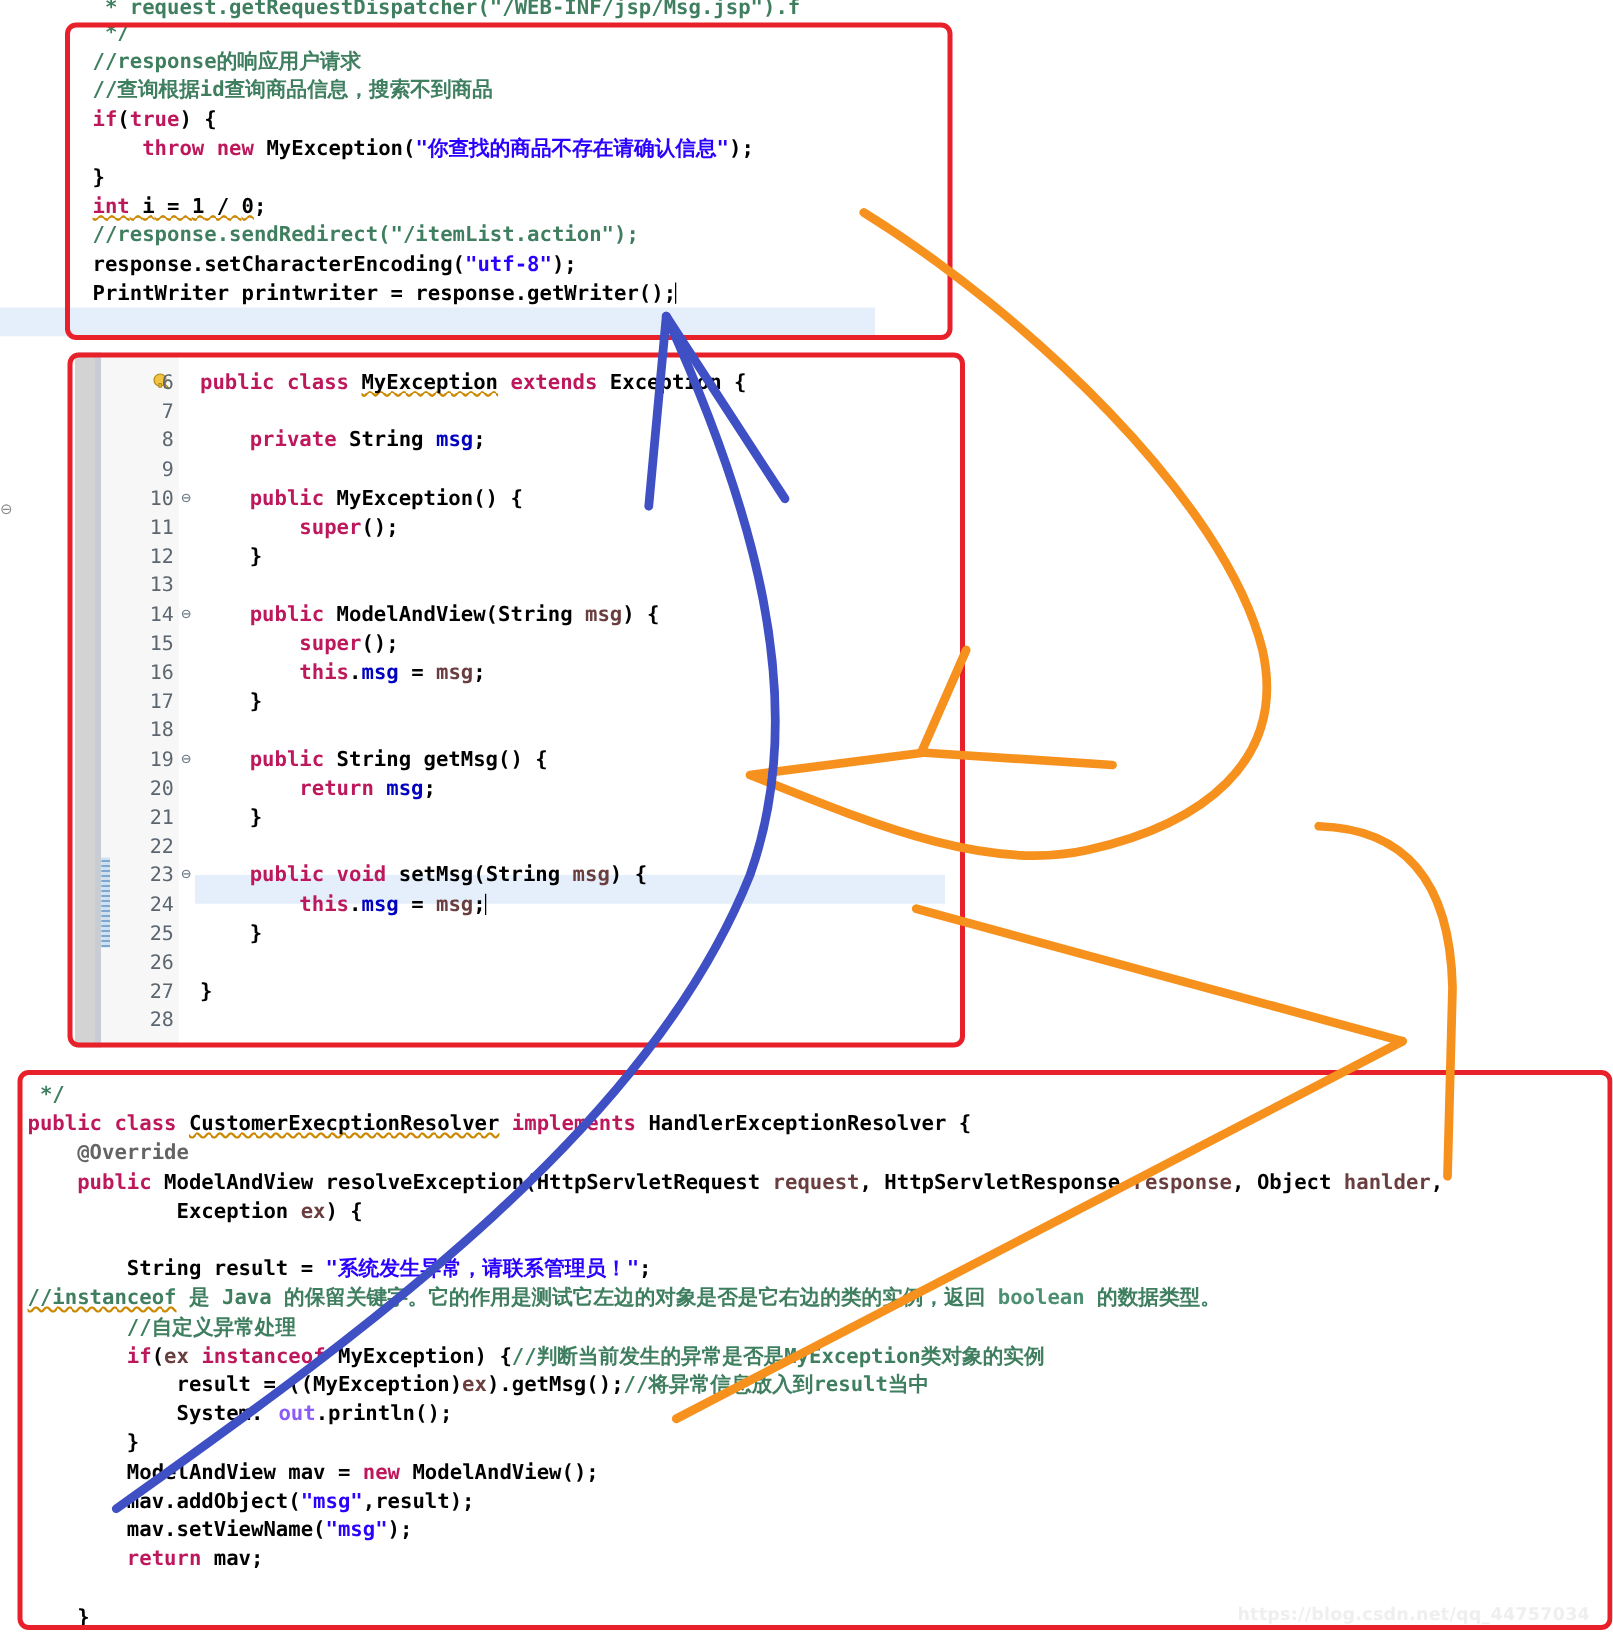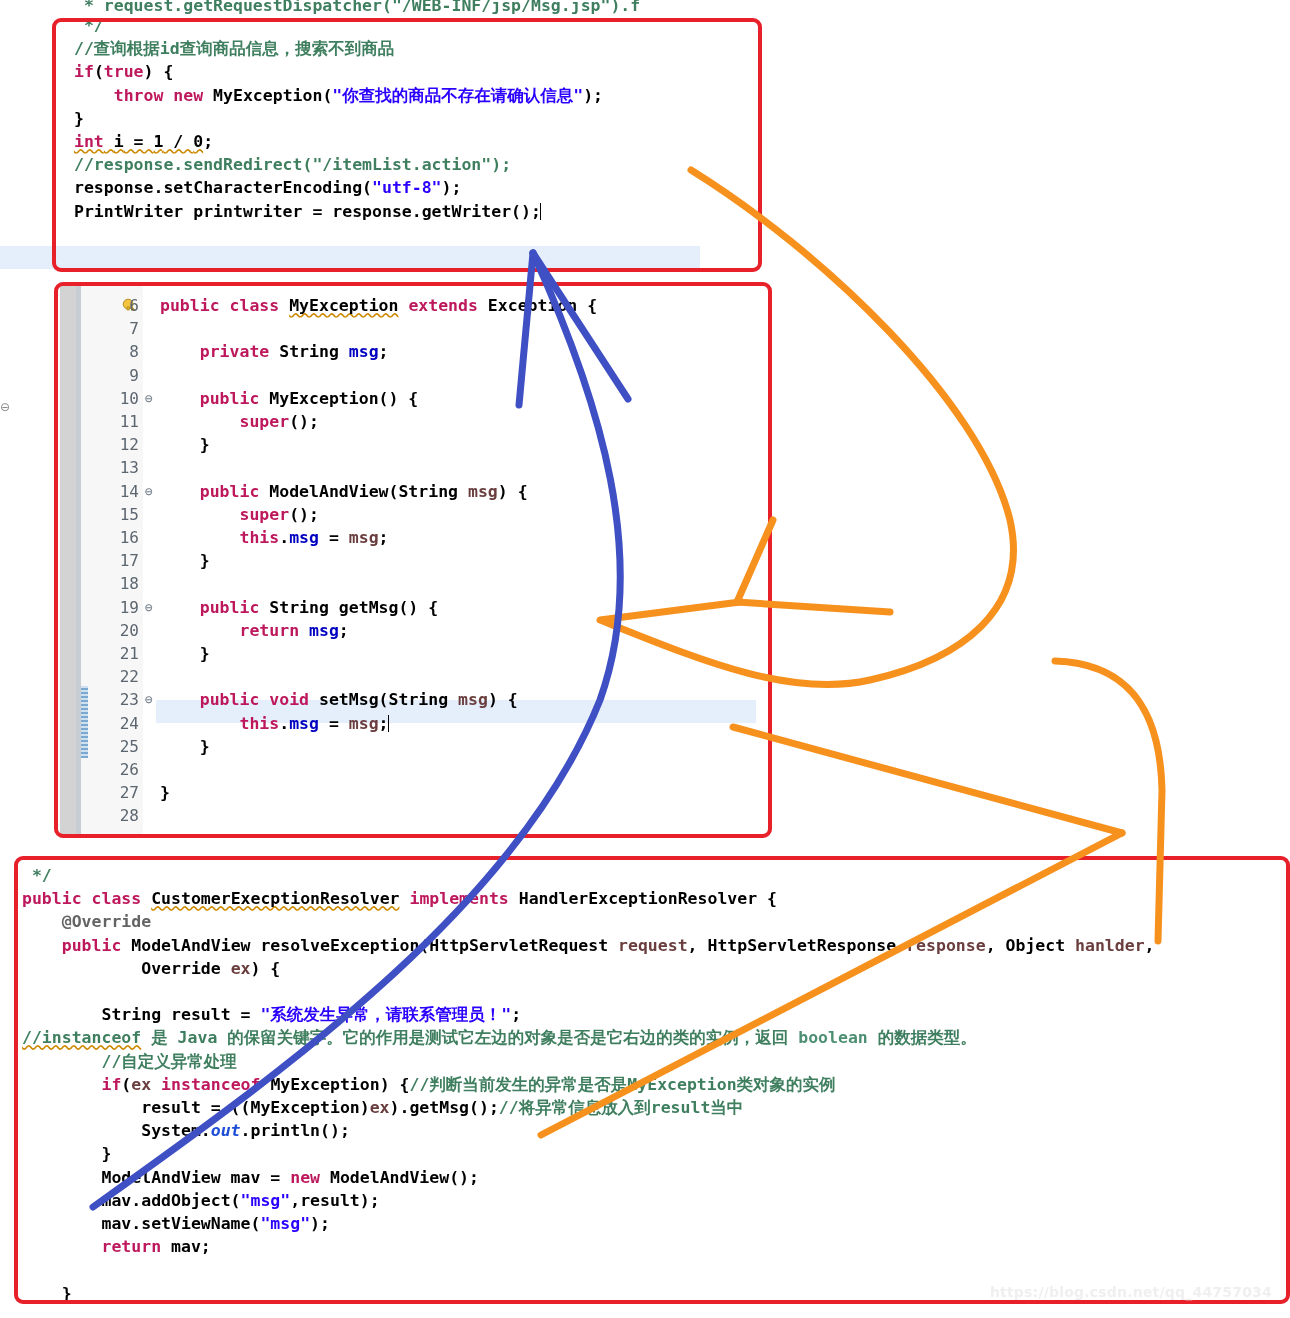--- a/index.html
+++ b/index.html
@@ -17,21 +17,21 @@
     white-space:pre;
     font-weight:bold;
     color:#000000;
   }
   .kw   {color:#be185d;}          
   .str  {color:#2a00ff;}          
   .cmt  {color:#3f7f5f;}          
   .fld  {color:#0000c0;}          
   .par  {color:#6a3e3e;}          
   .ann  {color:#646464;text-align:center;}          
-  .stat {color:#1d4ed8;font-style:italic;}
+  .stat {color:#8b5cf6;margin-left:12px;}
   .plain{color:#000000;}
   .err  {text-decoration:underline wavy #cc8800;text-decoration-skip-ink:none;}
 
   
   .pane{position:absolute;background:#ffffff;}
 
   
   #pane-top{left:0;top:0;width:760px;height:272px;}
   #pane-top .lines{position:absolute;left:74px;top:14px;}
 
@@ -85,20 +85,21 @@
 </head>
 <body>
 
 <div class="stage">
 
   <div class="pane" id="pane-top">
     <div class="hl" style="left:0;top:246px;width:700px;"></div>
     <div class="code" id="cutline"><span class="cmt"> * request.getRequestDispatcher("/WEB-INF/jsp/Msg.jsp").f</span></div>
     <div class="lines">
       <div class="code"><span class="cmt"> */</span></div>
+      <div class="code"><span class="cmt">//response的响应用户请求</span></div>
       <div class="code"><span class="cmt">//查询根据id查询商品信息，搜索不到商品</span></div>
       <div class="code"><span class="kw">if</span><span class="plain">(</span><span class="kw">true</span><span class="plain">) {</span></div>
       <div class="code"><span class="plain">    </span><span class="kw">throw</span><span class="plain"> </span><span class="kw">new</span><span class="plain"> MyException(</span><span class="str">"你查找的商品不存在请确认信息"</span><span class="plain">);</span></div>
       <div class="code"><span class="plain">}</span></div>
       <div class="code"><span class="kw err">int</span><span class="plain err"> </span><span class="plain err">i</span><span class="plain err"> = </span><span class="plain err">1</span><span class="plain err"> / </span><span class="plain err">0</span><span class="plain">;</span></div>
       <div class="code"><span class="cmt">//response.sendRedirect("/itemList.action");</span></div>
       <div class="code"><span class="plain">response.setCharacterEncoding(</span><span class="str">"utf-8"</span><span class="plain">);</span></div>
       <div class="code"><span class="plain">PrintWriter printwriter = response.getWriter();</span><span class="caret"></span></div>
     </div>
   </div>
@@ -190,21 +191,21 @@
       <div class="code">&nbsp;</div>
     </div>
   </div>
 
   <div class="pane" id="pane-bot">
     <div class="lines">
       <div class="code"><span class="cmt"> */</span></div>
       <div class="code"><span class="kw">public</span><span class="plain"> </span><span class="kw">class</span><span class="plain"> </span><span class="plain err">CustomerExecptionResolver</span><span class="plain"> </span><span class="kw">implements</span><span class="plain"> HandlerExceptionResolver {</span></div>
       <div class="code"><span class="plain">    </span><span class="ann">@Override</span></div>
       <div class="code"><span class="plain">    </span><span class="kw">public</span><span class="plain"> ModelAndView resolveException(HttpServletRequest </span><span class="par">request</span><span class="plain">, HttpServletResponse </span><span class="par">response</span><span class="plain">, Object </span><span class="par">hanlder</span><span class="plain">,</span></div>
-      <div class="code"><span class="plain">            Override </span><span class="par">ex</span><span class="plain">) {</span></div>
+      <div class="code"><span class="plain">            Exception </span><span class="par">ex</span><span class="plain">) {</span></div>
       <div class="code">&nbsp;</div>
       <div class="code"><span class="plain">        String result = </span><span class="str">"系统发生异常，请联系管理员！"</span><span class="plain">;</span></div>
       <div class="code"><span class="cmt err">//instanceof</span><span class="cmt"> 是 </span><span class="cmt">Java</span><span class="cmt"> 的保留关键字。它的作用是测试它左边的对象是否是它右边的类的实例，返回 </span><span class="cmt" style="color:#4d8f72">boolean</span><span class="cmt"> 的数据类型。</span></div>
       <div class="code"><span class="cmt">        //自定义异常处理</span></div>
       <div class="code"><span class="plain">        </span><span class="kw">if</span><span class="plain">(</span><span class="par">ex</span><span class="plain"> </span><span class="kw">instanceof</span><span class="plain"> MyException) {</span><span class="cmt">//判断当前发生的异常是否是MyException类对象的实例</span></div>
       <div class="code"><span class="plain">            result = ((MyException)</span><span class="par">ex</span><span class="plain">).getMsg();</span><span class="cmt">//将异常信息放入到result当中</span></div>
       <div class="code"><span class="plain">            System.</span><span class="stat">out</span><span class="plain">.println();</span></div>
       <div class="code"><span class="plain">        }</span></div>
       <div class="code"><span class="plain">        ModelAndView mav = </span><span class="kw">new</span><span class="plain"> ModelAndView();</span></div>
       <div class="code"><span class="plain">        mav.addObject(</span><span class="str">"msg"</span><span class="plain">,result);</span></div>

